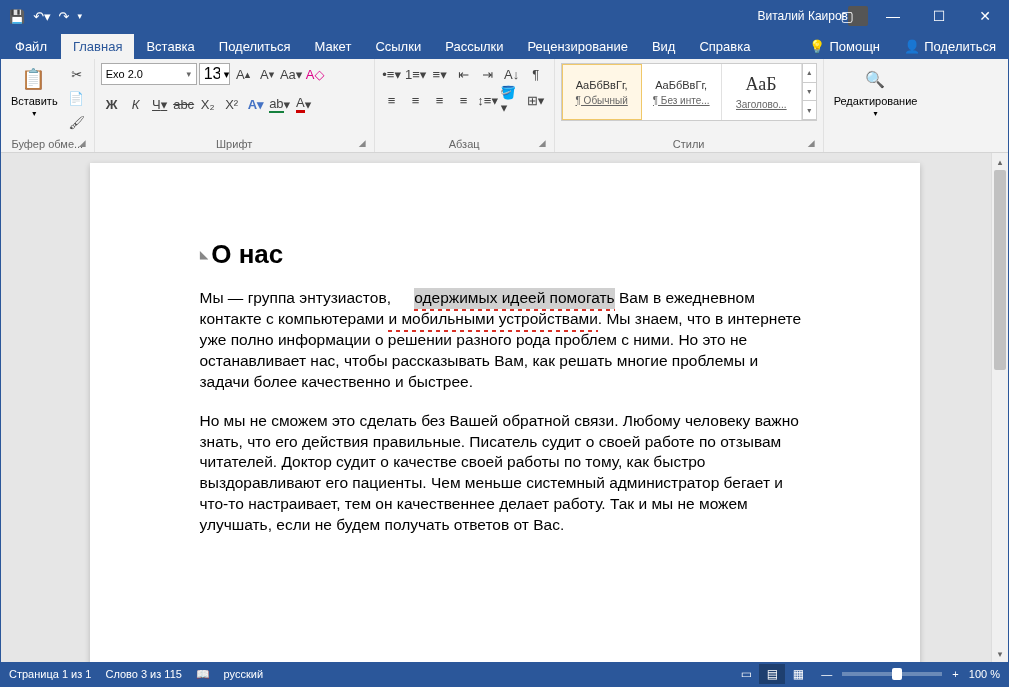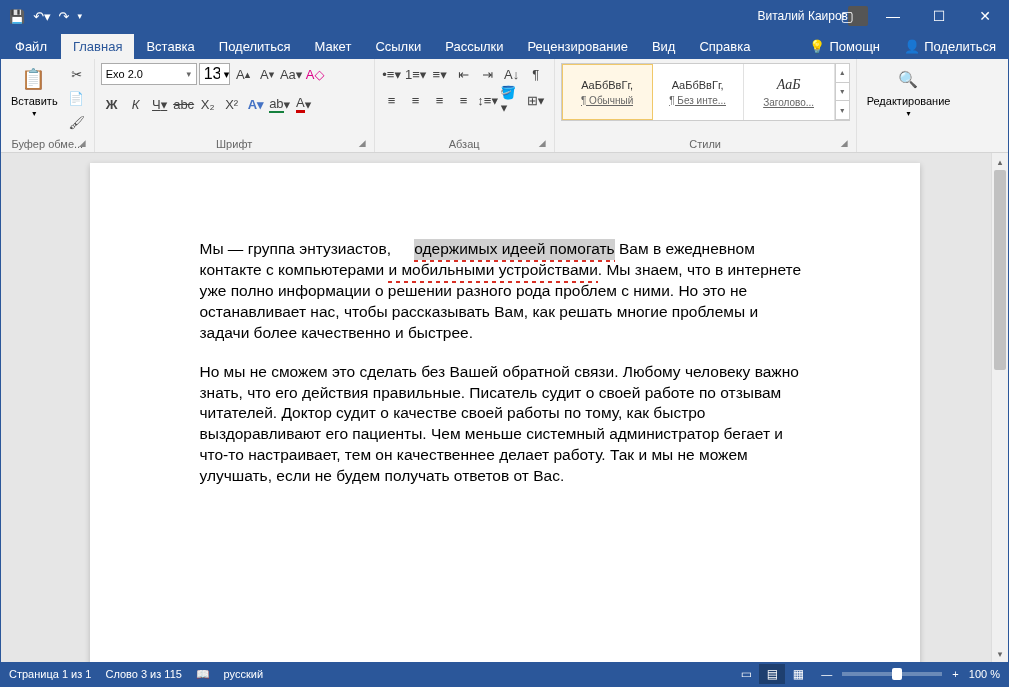--- a/index.html
+++ b/index.html
@@ -28,23 +28,23 @@
 .big-btn .icon-box { width: 28px; height: 28px; display: flex; align-items: center; justify-content: center; font-size: 20px; }
 .small-btn { width: 22px; height: 22px; display: flex; align-items: center; justify-content: center; cursor: pointer; font-size: 13px; color: #444; }
 .row { display: flex; align-items: center; gap: 2px; }
 .col { display: flex; flex-direction: column; gap: 2px; }
 .font-combo { display: flex; align-items: center; border: 1px solid #ababab; background: #fff; height: 22px; }
 .font-combo input { border: none; outline: none; font-size: 11px; padding: 0 4px; width: 80px; background: transparent; }
 .font-combo .drop { width: 14px; text-align: center; font-size: 9px; color: #666; cursor: pointer; }
 .size-combo { display: flex; align-items: center; border: 1px solid #ababab; background: #fff; height: 22px; }
 .size-combo input { border: none; outline: none; font-size: 16px; padding: 0 4px; width: 24px; text-align: left; background: transparent; }
 .styles-gallery { display: flex; gap: 0; border: 1px solid #ccc; background: #fff; }
-.style-item { width: 91px; height: 56px; border-right: 1px solid #e1e1e1; display: flex; flex-direction: column; align-items: center; justify-content: center; cursor: pointer; font-size: 10px; padding: 2px; }
+.style-item { width: 80px; height: 56px; border-right: 1px solid #e1e1e1; display: flex; flex-direction: column; align-items: center; justify-content: center; cursor: pointer; font-size: 10px; padding: 2px; }
 .style-item .preview { font-size: 11px; color: #333; margin-bottom: 4px; }
-.style-item .preview.big { font-size: 14px; font-family: Georgia, serif; font-style: italic; }
+.style-item .preview.big { font-size: 18px; font-family: Georgia, serif; }
 .style-item .name { font-size: 10px; color: #666; white-space: nowrap; overflow: hidden; max-width: 64px; text-decoration: underline; }
 .style-item.sel { border: 1px solid #f0c869; background: #fff7e6; }
 .gallery-nav { display: flex; flex-direction: column; width: 14px; }
 .gallery-nav span { flex: 1; display: flex; align-items: center; justify-content: center; border-left: 1px solid #ccc; border-bottom: 1px solid #ccc; font-size: 8px; cursor: pointer; color: #666; }
 .doc-area { flex: 1; background: #e6e6e6; overflow: auto; position: relative; display: flex; justify-content: center; padding: 10px 0 0 0; }
 .page { width: 830px; background: #fff; box-shadow: 0 2px 6px rgba(0,0,0,0.2); padding: 76px 110px 40px 110px; min-height: 560px; font-family: "Open Sans", "Segoe UI", sans-serif; }
 .page h1 { font-size: 26px; font-weight: 600; color: #000; margin-bottom: 18px; display: flex; align-items: center; }
 .page h1::before { content: "◢"; font-size: 10px; color: #888; margin-right: 4px; transform: scaleX(-1); }
 .page p { font-size: 15.5px; line-height: 1.35; color: #000; margin-bottom: 18px; }
 .highlight { background: #d0d0d0; position: relative; display: inline-block; margin-left: 19px; }
@@ -216,20 +216,21 @@
           <span style="font-size:8px">▾</span>
         </div>
       </div>
       <div class="label">&nbsp;</div>
     </div>
 
   </div>
 
   <div class="doc-area">
     <div class="page">
+      <h1>О нас</h1>
       <p>
         <span>Мы — группа энтузиастов, </span><span class="highlight">одержимых идеей помогать</span><span> Вам в ежедневном контакте с компьютерами </span><span class="underline-wave">и мобильными устройствами</span><span>. Мы знаем, что в интернете уже полно информации о решении разного рода проблем с ними. Но это не останавливает нас, чтобы рассказывать Вам, как решать многие проблемы и задачи более качественно и быстрее.</span>
       </p>
       <p>Но мы не сможем это сделать без Вашей обратной связи. Любому человеку важно знать, что его действия правильные. Писатель судит о своей работе по отзывам читателей. Доктор судит о качестве своей работы по тому, как быстро выздоравливают его пациенты. Чем меньше системный администратор бегает и что-то настраивает, тем он качественнее делает работу. Так и мы не можем улучшать, если не будем получать ответов от Вас.</p>
     </div>
     <div class="scrollbar-v">
       <div class="arrow">▴</div>
       <div class="track">
           <div class="thumb"></div>
         </div>

